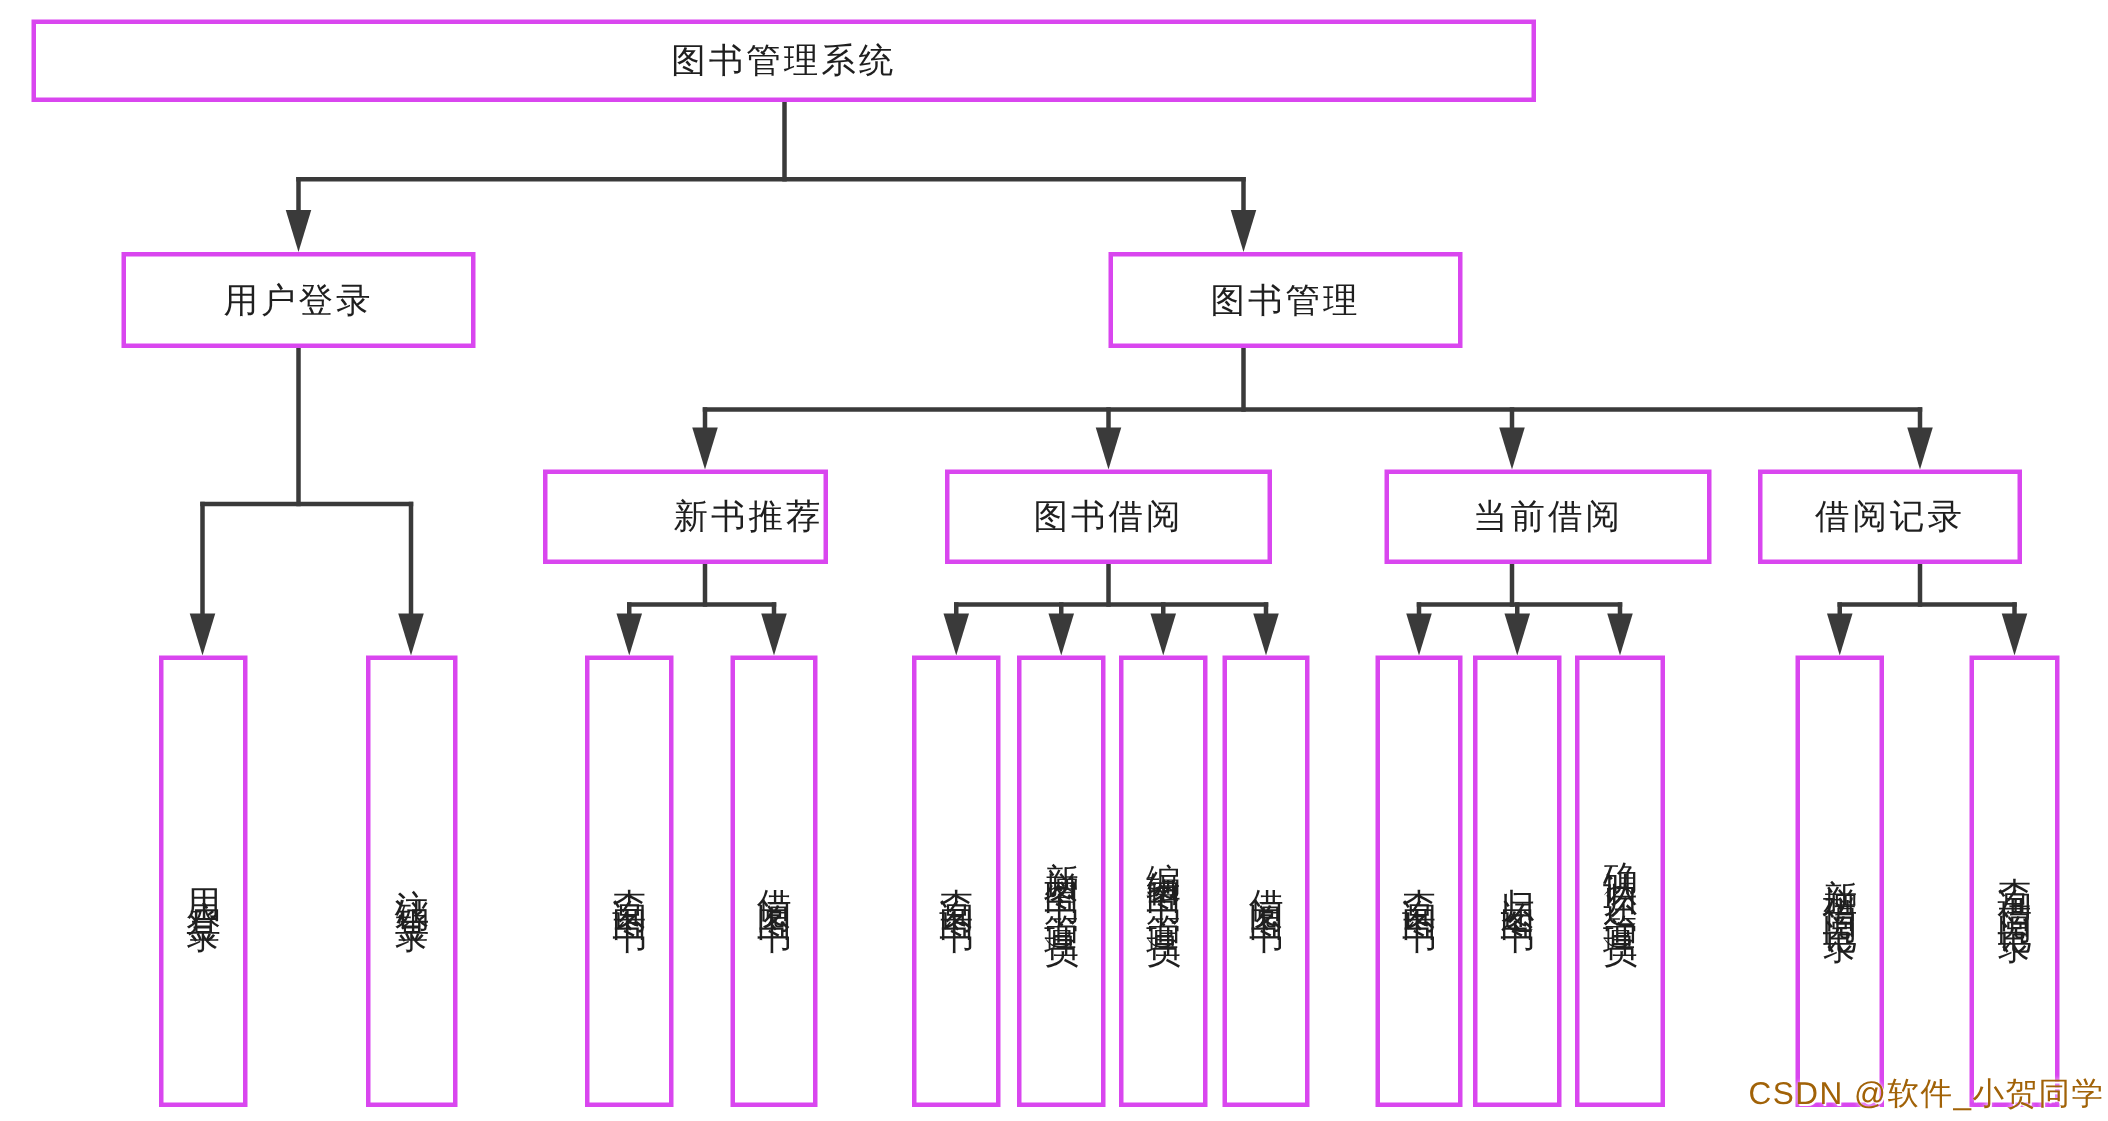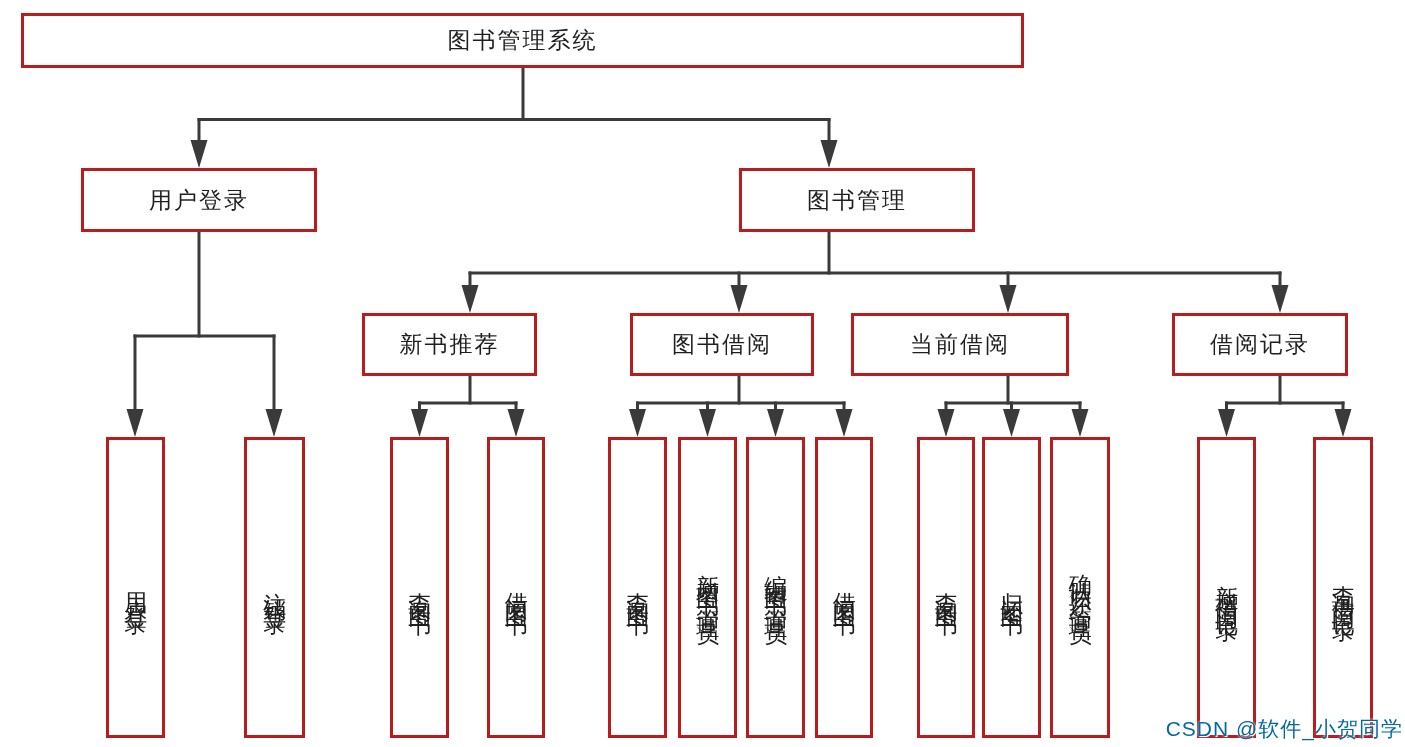--- a/index.html
+++ b/index.html
@@ -15,21 +15,21 @@
   .connectors {
     position: absolute;
     left: 0; top: 0;
     width: 1405px; height: 747px;
   }
   .connectors line { stroke: #3a3a3a; stroke-width: 3; }
   .connectors polygon { fill: #3a3a3a; }
   .box {
     position: absolute;
     box-sizing: border-box;
-    border: 3px solid #b91c1c;
+    border: 3px solid #d946ef;
     background: #ffffff;
     display: flex;
     align-items: center;
     justify-content: center;
   }
   .hbox span {
     font-size: 23px;
     letter-spacing: 2px;
     white-space: nowrap;
   }
@@ -39,21 +39,21 @@
     text-orientation: mixed;
     font-size: 23px;
     letter-spacing: 7px;
     line-height: 1.1;
   }
   .watermark {
     position: absolute;
     right: 2px;
     bottom: 4px;
     font-size: 21px;
-    color: #0369a1;
+    color: #a16207;
     letter-spacing: 1px;
     text-shadow: 0 0 3px #ffffff, 1px 1px 0 #ffffff;
     white-space: nowrap;
   }
 </style>
 </head>
 <body>
 
 <div class="canvas">
 
@@ -137,27 +137,27 @@
     <span>图书管理系统</span>
   </div>
 
   <div class="box hbox" style="left:81px; top:168px; width:236px; height:64px;">
     <span>用户登录</span>
   </div>
   <div class="box hbox" style="left:711px; top:168px; width:236px; height:64px;margin-left:28px;">
     <span>图书管理</span>
   </div>
 
-  <div class="box hbox" style="left:362px; top:313px; width:175px; height:63px;">
+  <div class="box hbox" style="left:362px; top:313px; width:190px; height:63px;justify-content:flex-end;">
     <span>新书推荐</span>
   </div>
-  <div class="box hbox" style="left:630px; top:313px; width:184px; height:63px;">
+  <div class="box hbox" style="left:630px; top:313px; width:218px; height:63px;">
     <span>图书借阅</span>
   </div>
-  <div class="box hbox" style="left:851px; top:313px; width:218px; height:63px;">
+  <div class="box hbox" style="left:923px; top:313px; width:218px; height:63px;">
     <span>当前借阅</span>
   </div>
   <div class="box hbox" style="left:1172px; top:313px; width:176px; height:63px;">
     <span>借阅记录</span>
   </div>
 
   <div class="box leaf" style="left:106px; width:59px;">
     <span class="vtext">用户登录</span>
   </div>
   <div class="box leaf" style="left:244px; width:61px;">

